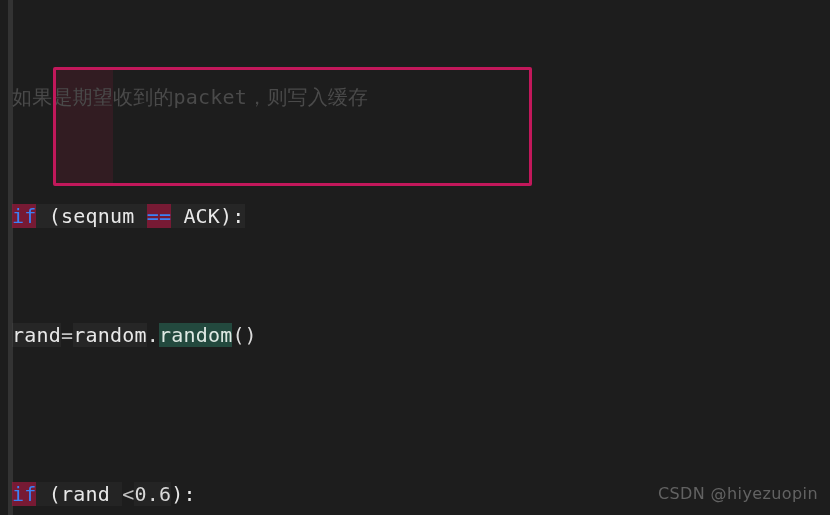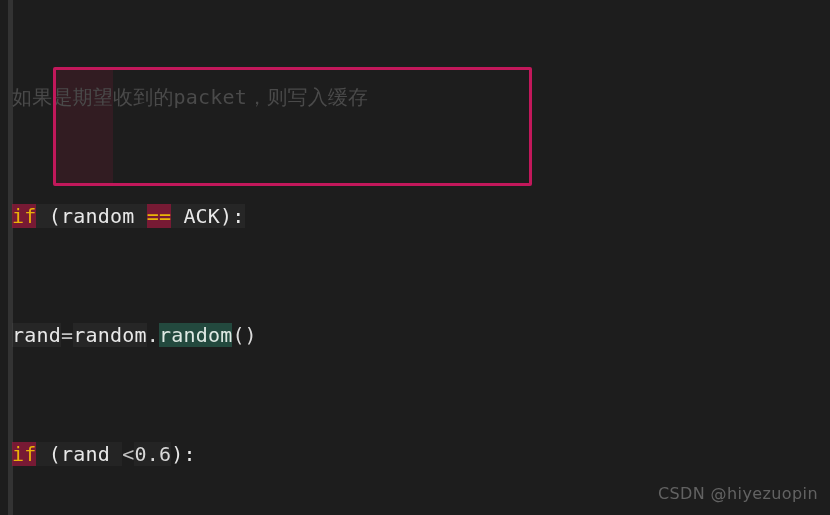--- a/index.html
+++ b/index.html
@@ -53,21 +53,21 @@
   .kw       { color: #cc7832; }           
   .plain    { color: #e8e8e8; }
   .op       { color: #bfbfbf; }
   .num      { color: #d9d9d9; }
   .fn       { color: #2aa198; }
   .comment  { color: #4a4a4a; font-style: normal; }
   .punct    { color: #dcdcdc; }
 
   
   .hl-green  { background: rgba(40,110,90,0.55); color: #dfe9e4; }
-  .hl-crim   { background: rgba(150,25,60,0.75); color: #eab308; }
+  .hl-crim   { background: rgba(150,25,60,0.75); color: #3b82f6; }
   .hl-gray   { background: rgba(255,255,255,0.045); }
   .hl-dim    { background: rgba(255,255,255,0.035); }
 
   
   .redbox {
     position: absolute;
     left: 53px;
     top: 67px;
     width: 479px;
     height: 119px;
@@ -102,25 +102,25 @@
 <div id="screen">
 
   <div class="indent-guide g1"></div>
 
   <div class="redwash" style="top:70px;height:113px;"></div>
 
   <div class="code">
 
     <div class="line first"><span class="comment">如果是期望收到的packet，则写入缓存</span></div>
 
-    <div class="line"><span class="kw hl-crim">if</span><span class="plain hl-gray"> (random </span><span class="op hl-crim">==</span><span class="plain hl-gray"> ACK):</span></div>
+    <div class="line"><span class="kw hl-crim">if</span><span class="plain hl-gray"> (seqnum </span><span class="op hl-crim">==</span><span class="plain hl-gray"> ACK):</span></div>
 
     <div class="line" style=""><span class="plain hl-gray">rand</span><span class="op">=</span><span class="plain hl-gray">random</span><span class="punct">.</span><span class="fn hl-green">random</span><span class="punct">()</span></div>
 
-    <div class="line" style=""><span class="kw hl-crim">if</span><span class="plain hl-dim"> (rand </span><span class="op">&lt;</span><span class="num hl-dim">0.6</span><span class="plain">):</span></div>
+    <div class="line" style="margin-top:40px;"><span class="kw hl-crim">if</span><span class="plain hl-dim"> (rand </span><span class="op">&lt;</span><span class="num hl-dim">0.6</span><span class="plain">):</span></div>
 
     
 
     
 
     
 
     
 
     

